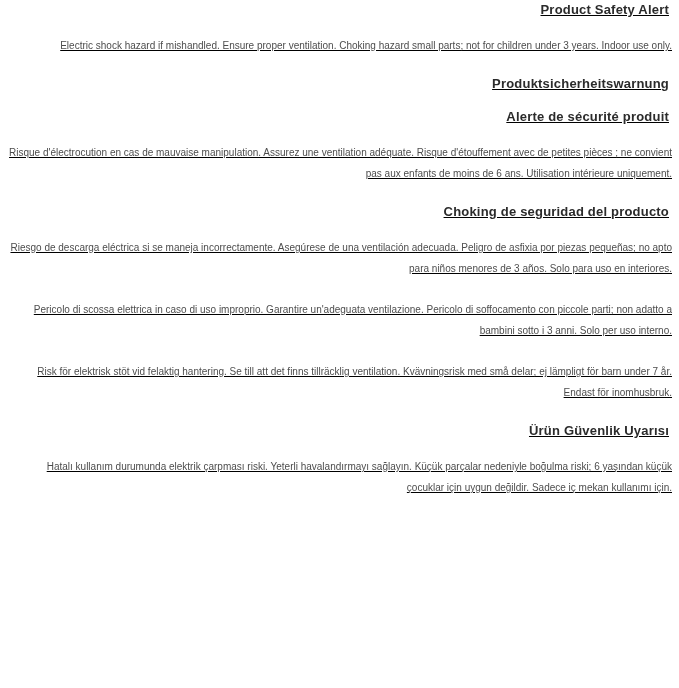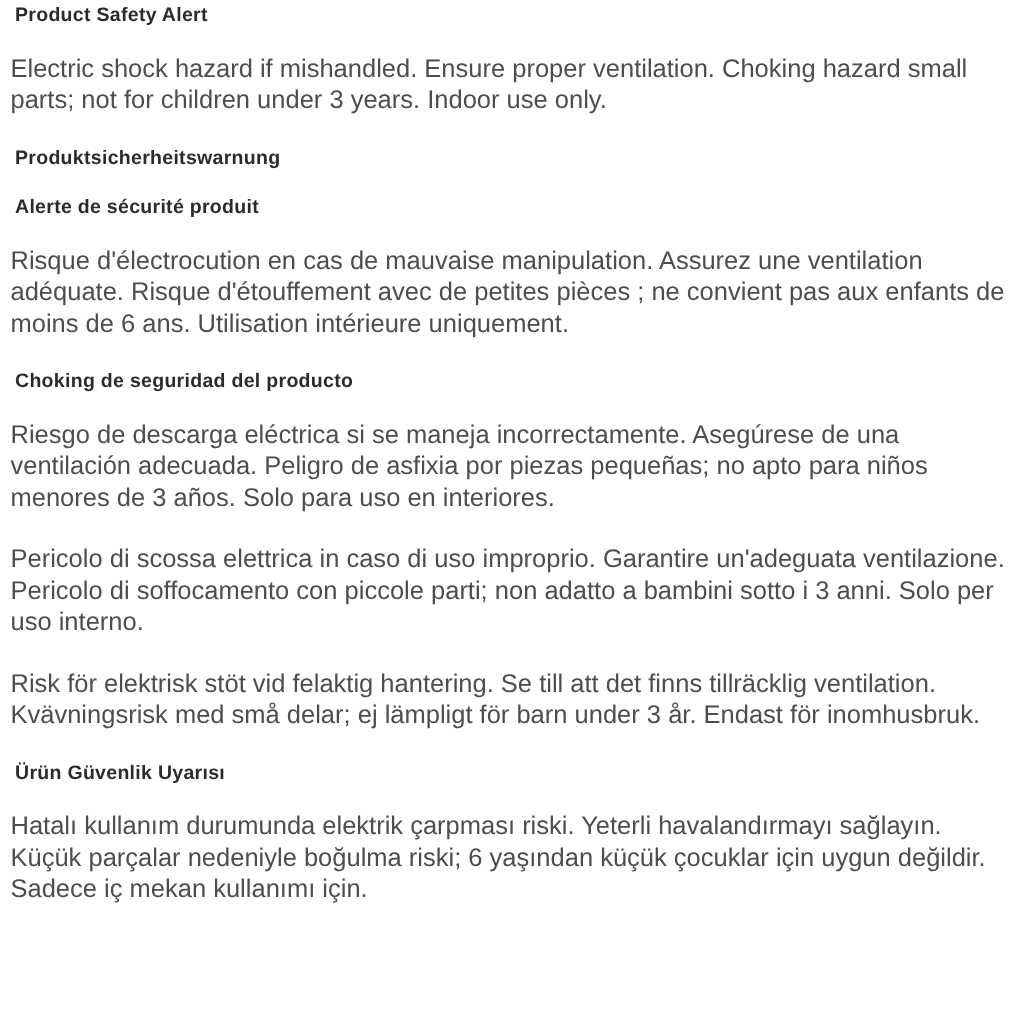--- a/index.html
+++ b/index.html
@@ -6,34 +6,35 @@
   html, body {
     background: #ffffff;
     width: 679px;
   }
   body {
     font-family: "Liberation Sans", "DejaVu Sans", sans-serif;
     padding: 2px 0 10px 0;
   }
   .safety-doc {
     width: 679px;
-    text-align: left;
+    text-align: right;
+    text-decoration: underline;
   }
   .safety-section { }
   .section-heading {
     font-size: 13px;
     font-weight: 700;
     color: #2b2b2b;
     letter-spacing: 0.2px;
     line-height: 16px;
     padding: 0 10px;
     margin: 0 0 17px 0;
   }
   .section-body {
-    font-size: 17px;
+    font-size: 10px;
     font-weight: 400;
     color: #4d4d4d;
     line-height: 21px;
     padding: 0 7px;
     margin: 0 0 20px 0;
   }
 </style>
 </head>
 <body>
 
@@ -56,21 +57,21 @@
     <section class="safety-section">
       <h2 class="section-heading">Choking de seguridad del producto</h2>
       <p class="section-body">Riesgo de descarga eléctrica si se maneja incorrectamente. Asegúrese de una ventilación adecuada. Peligro de asfixia por piezas pequeñas; no apto para niños menores de 3 años. Solo para uso en interiores.</p>
     </section>
 
     <section class="safety-section">
       <p class="section-body">Pericolo di scossa elettrica in caso di uso improprio. Garantire un'adeguata ventilazione. Pericolo di soffocamento con piccole parti; non adatto a bambini sotto i 3 anni. Solo per uso interno.</p>
     </section>
 
     <section class="safety-section">
-      <p class="section-body">Risk för elektrisk stöt vid felaktig hantering. Se till att det finns tillräcklig ventilation. Kvävningsrisk med små delar; ej lämpligt för barn under 3 år. Endast för inomhusbruk.</p>
+      <p class="section-body">Risk för elektrisk stöt vid felaktig hantering. Se till att det finns tillräcklig ventilation. Kvävningsrisk med små delar; ej lämpligt för barn under 7 år. Endast för inomhusbruk.</p>
     </section>
 
     <section class="safety-section">
       <h2 class="section-heading">Ürün Güvenlik Uyarısı</h2>
       <p class="section-body">Hatalı kullanım durumunda elektrik çarpması riski. Yeterli havalandırmayı sağlayın. Küçük parçalar nedeniyle boğulma riski; 6 yaşından küçük çocuklar için uygun değildir. Sadece iç mekan kullanımı için.</p>
     </section>
 
   </main>
 
 </body></html>

